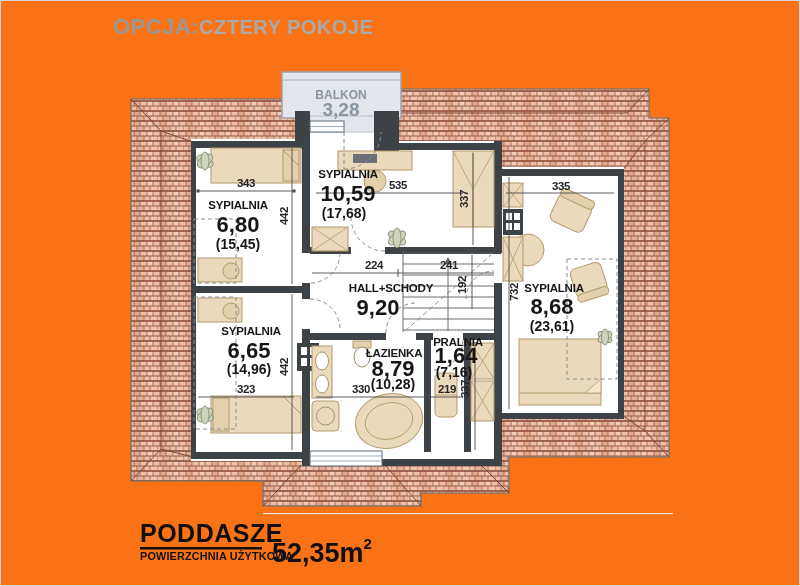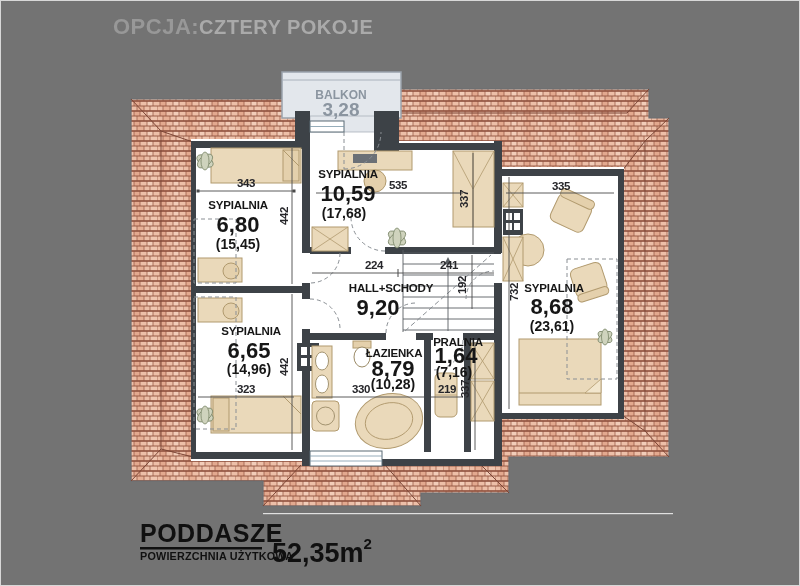--- a/index.html
+++ b/index.html
@@ -1,16 +1,16 @@
 <!DOCTYPE html>
 <html><head>
 <meta charset="utf-8">
 <style>
   html,body{margin:0;padding:0;background:#fff;}
-  .page{position:relative;width:800px;height:586px;background:#737373;border:1px solid #d8d8d8;box-sizing:border-box;overflow:hidden;font-family:"Liberation Sans",sans-serif;}
+  .page{position:relative;width:800px;height:586px;background:#f97316;border:1px solid #d8d8d8;box-sizing:border-box;overflow:hidden;font-family:"Liberation Sans",sans-serif;}
   svg{position:absolute;left:0;top:0;}
   text{font-family:"Liberation Sans",sans-serif;}
   .hdr1{font-size:22px;font-weight:bold;fill:#989898;letter-spacing:.5px}
   .hdr2{font-size:20px;font-weight:bold;fill:#aaaaaa;letter-spacing:.5px}
   .rn{font-size:11.5px;font-weight:bold;fill:#161616;letter-spacing:-.2px}
   .ra{font-size:22px;font-weight:bold;fill:#161616}
   .rp{font-size:14px;font-weight:bold;fill:#161616}
   .dim{font-size:11.5px;font-weight:bold;fill:#26262a;letter-spacing:-.4px}
   .balk{fill:#8b95a0;font-weight:bold}
   .ft1{font-size:25px;font-weight:bold;fill:#101010;letter-spacing:.5px}

